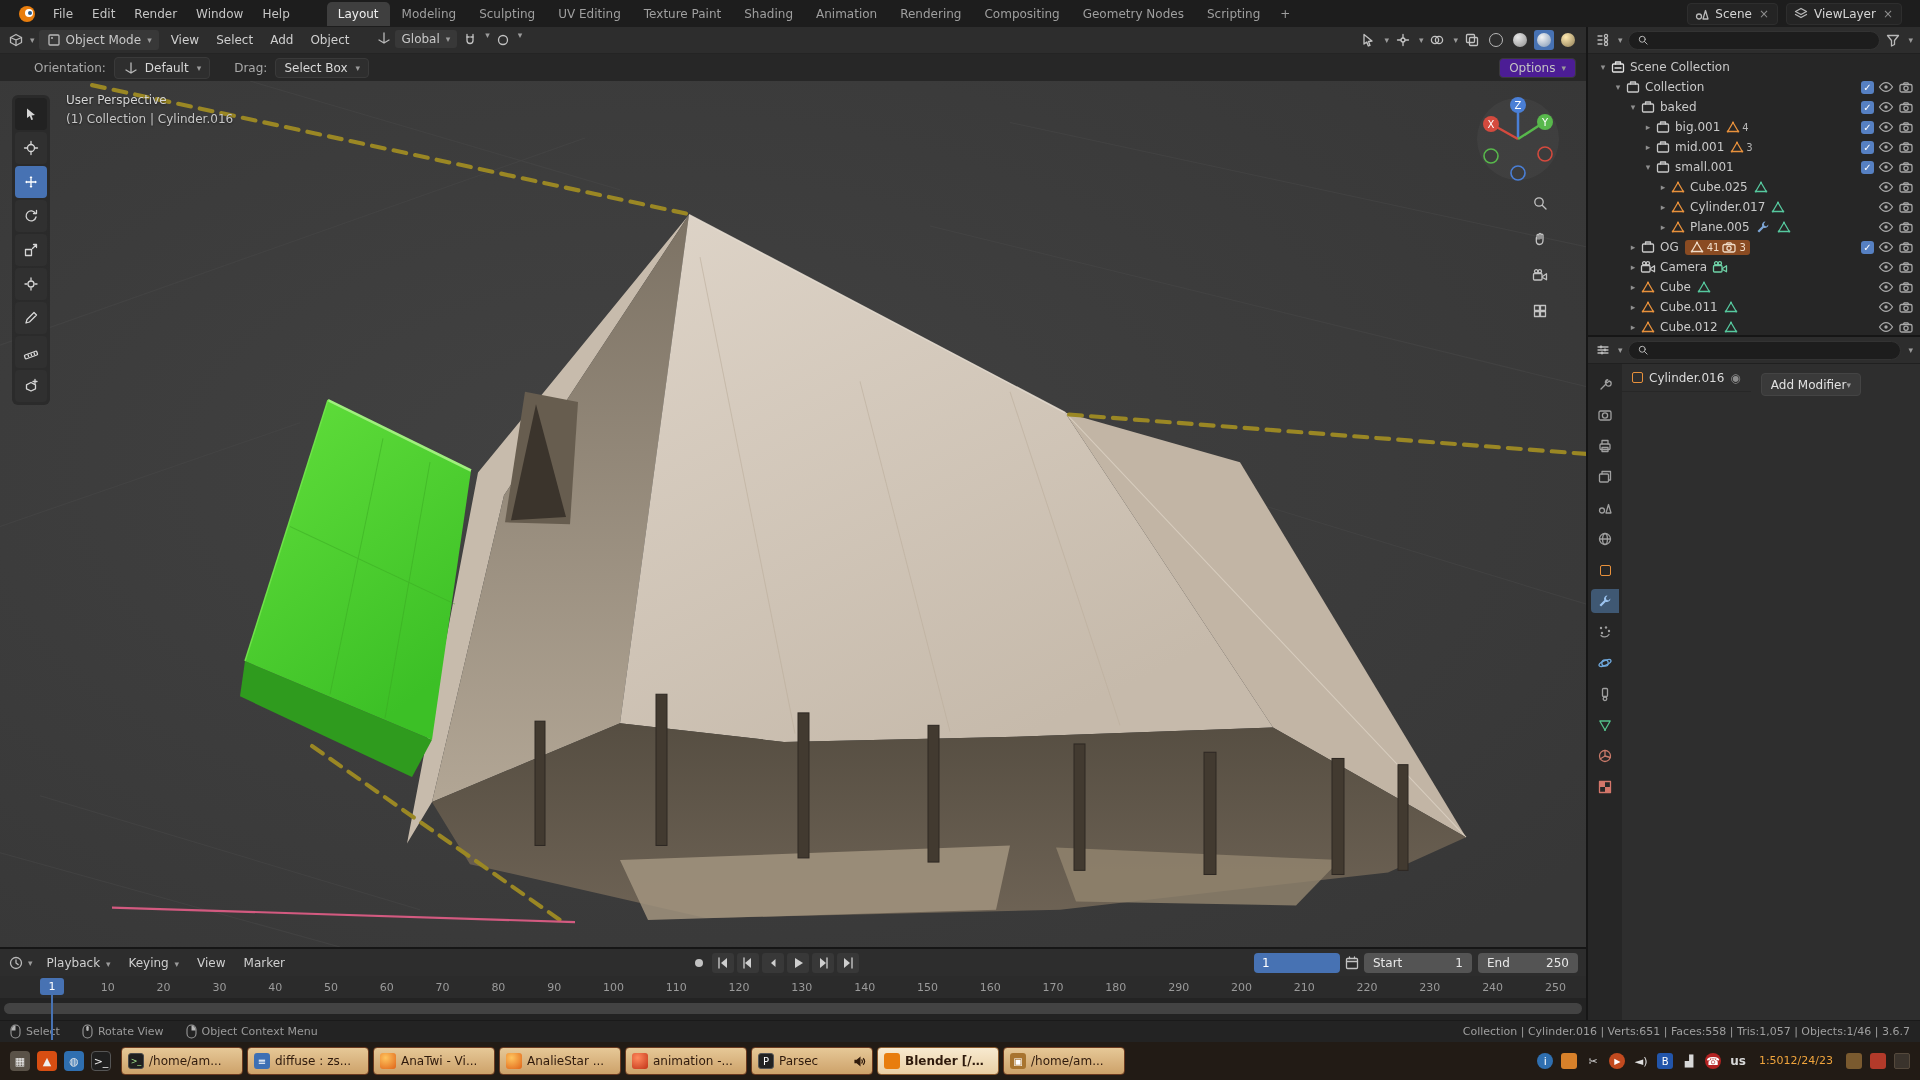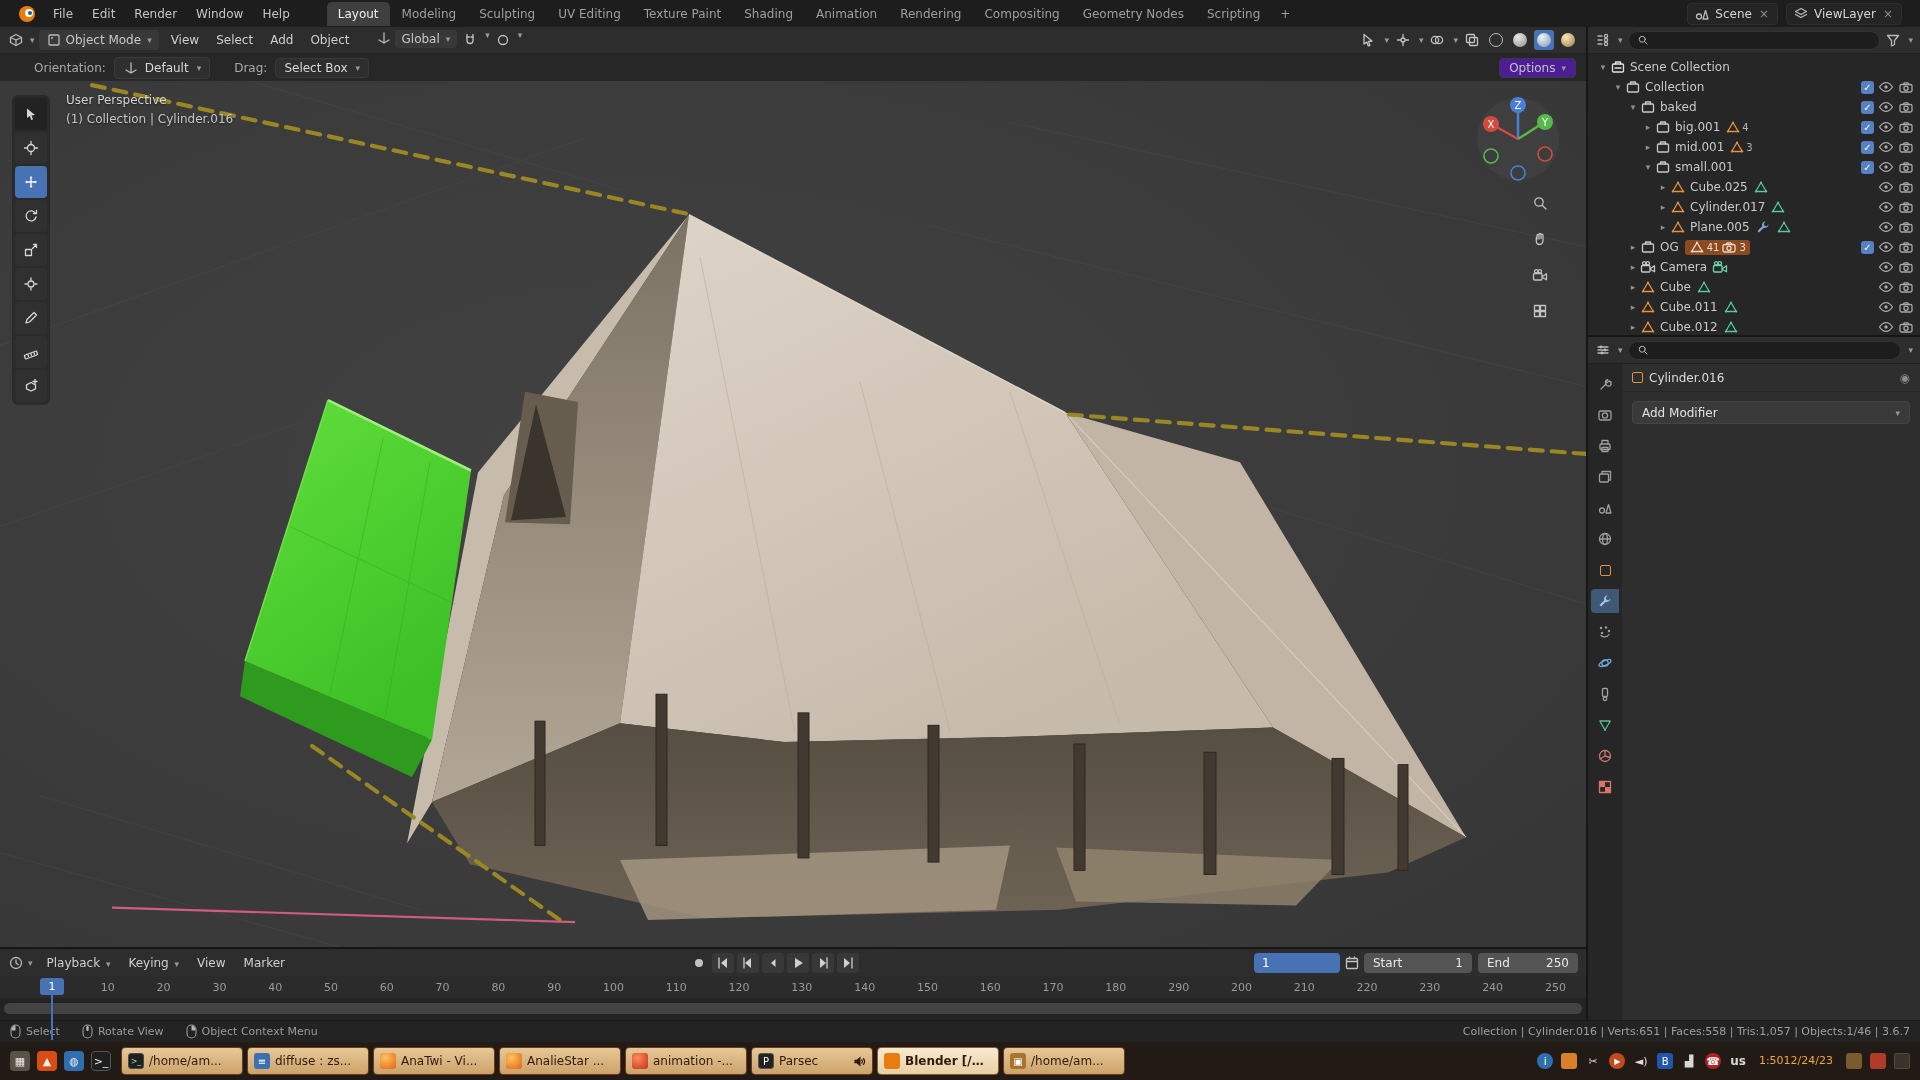--- a/index.html
+++ b/index.html
@@ -101,21 +101,21 @@
   .properties{flex:1;display:flex;flex-direction:column;min-height:0;background:#2e2e2e;}
   .prop-body{flex:1;display:flex;min-height:0;}
   .prop-tabs{width:34px;background:#262626;display:flex;flex-direction:column;align-items:center;padding-top:8px;gap:7px;flex:0 0 auto;}
   .ptab{width:28px;height:24px;display:flex;align-items:center;justify-content:center;border-radius:4px 0 0 4px;color:#9f9f9f;}
   .ptab.active{background:#3f5873;color:#9cc4f0;}
   .ptab.obj{color:#e8913c;}
   .ptab.data{color:#53c08a;}
   .ptab.mat{color:#c97a6a;}
   .ptab.tex{color:#d4766a;}
   .ptab.phys{color:#6fa8dc;}
-  .prop-main{flex:1;display:flex;flex-direction:column;min-width:0;}
+  .prop-main{flex:1;display:flex;flex-direction:row;min-width:0;}
   .crumb{height:28px;display:flex;align-items:center;gap:6px;padding:0 10px;font-size:12px;color:#dcdcdc;border-bottom:1px solid #272727;}
   .crumb .pin{margin-left:auto;color:#8d8d8d;}
   .add-modifier{margin:9px 10px;height:23px;background:#3a3a3a;border:1px solid #444;border-radius:4px;display:flex;align-items:center;padding:0 9px;font-size:12px;color:#e2e2e2;}
   .add-modifier .caret{margin-left:auto;}
 
   
   .statusbar{height:22px;background:#232323;display:flex;align-items:center;font-size:11px;color:#9a9a9a;padding:0 10px;gap:22px;flex:0 0 auto;border-top:1px solid #1a1a1a;}
   .hint{display:flex;align-items:center;gap:5px;}
   .status-right{margin-left:auto;color:#9f9f9f;}
 

